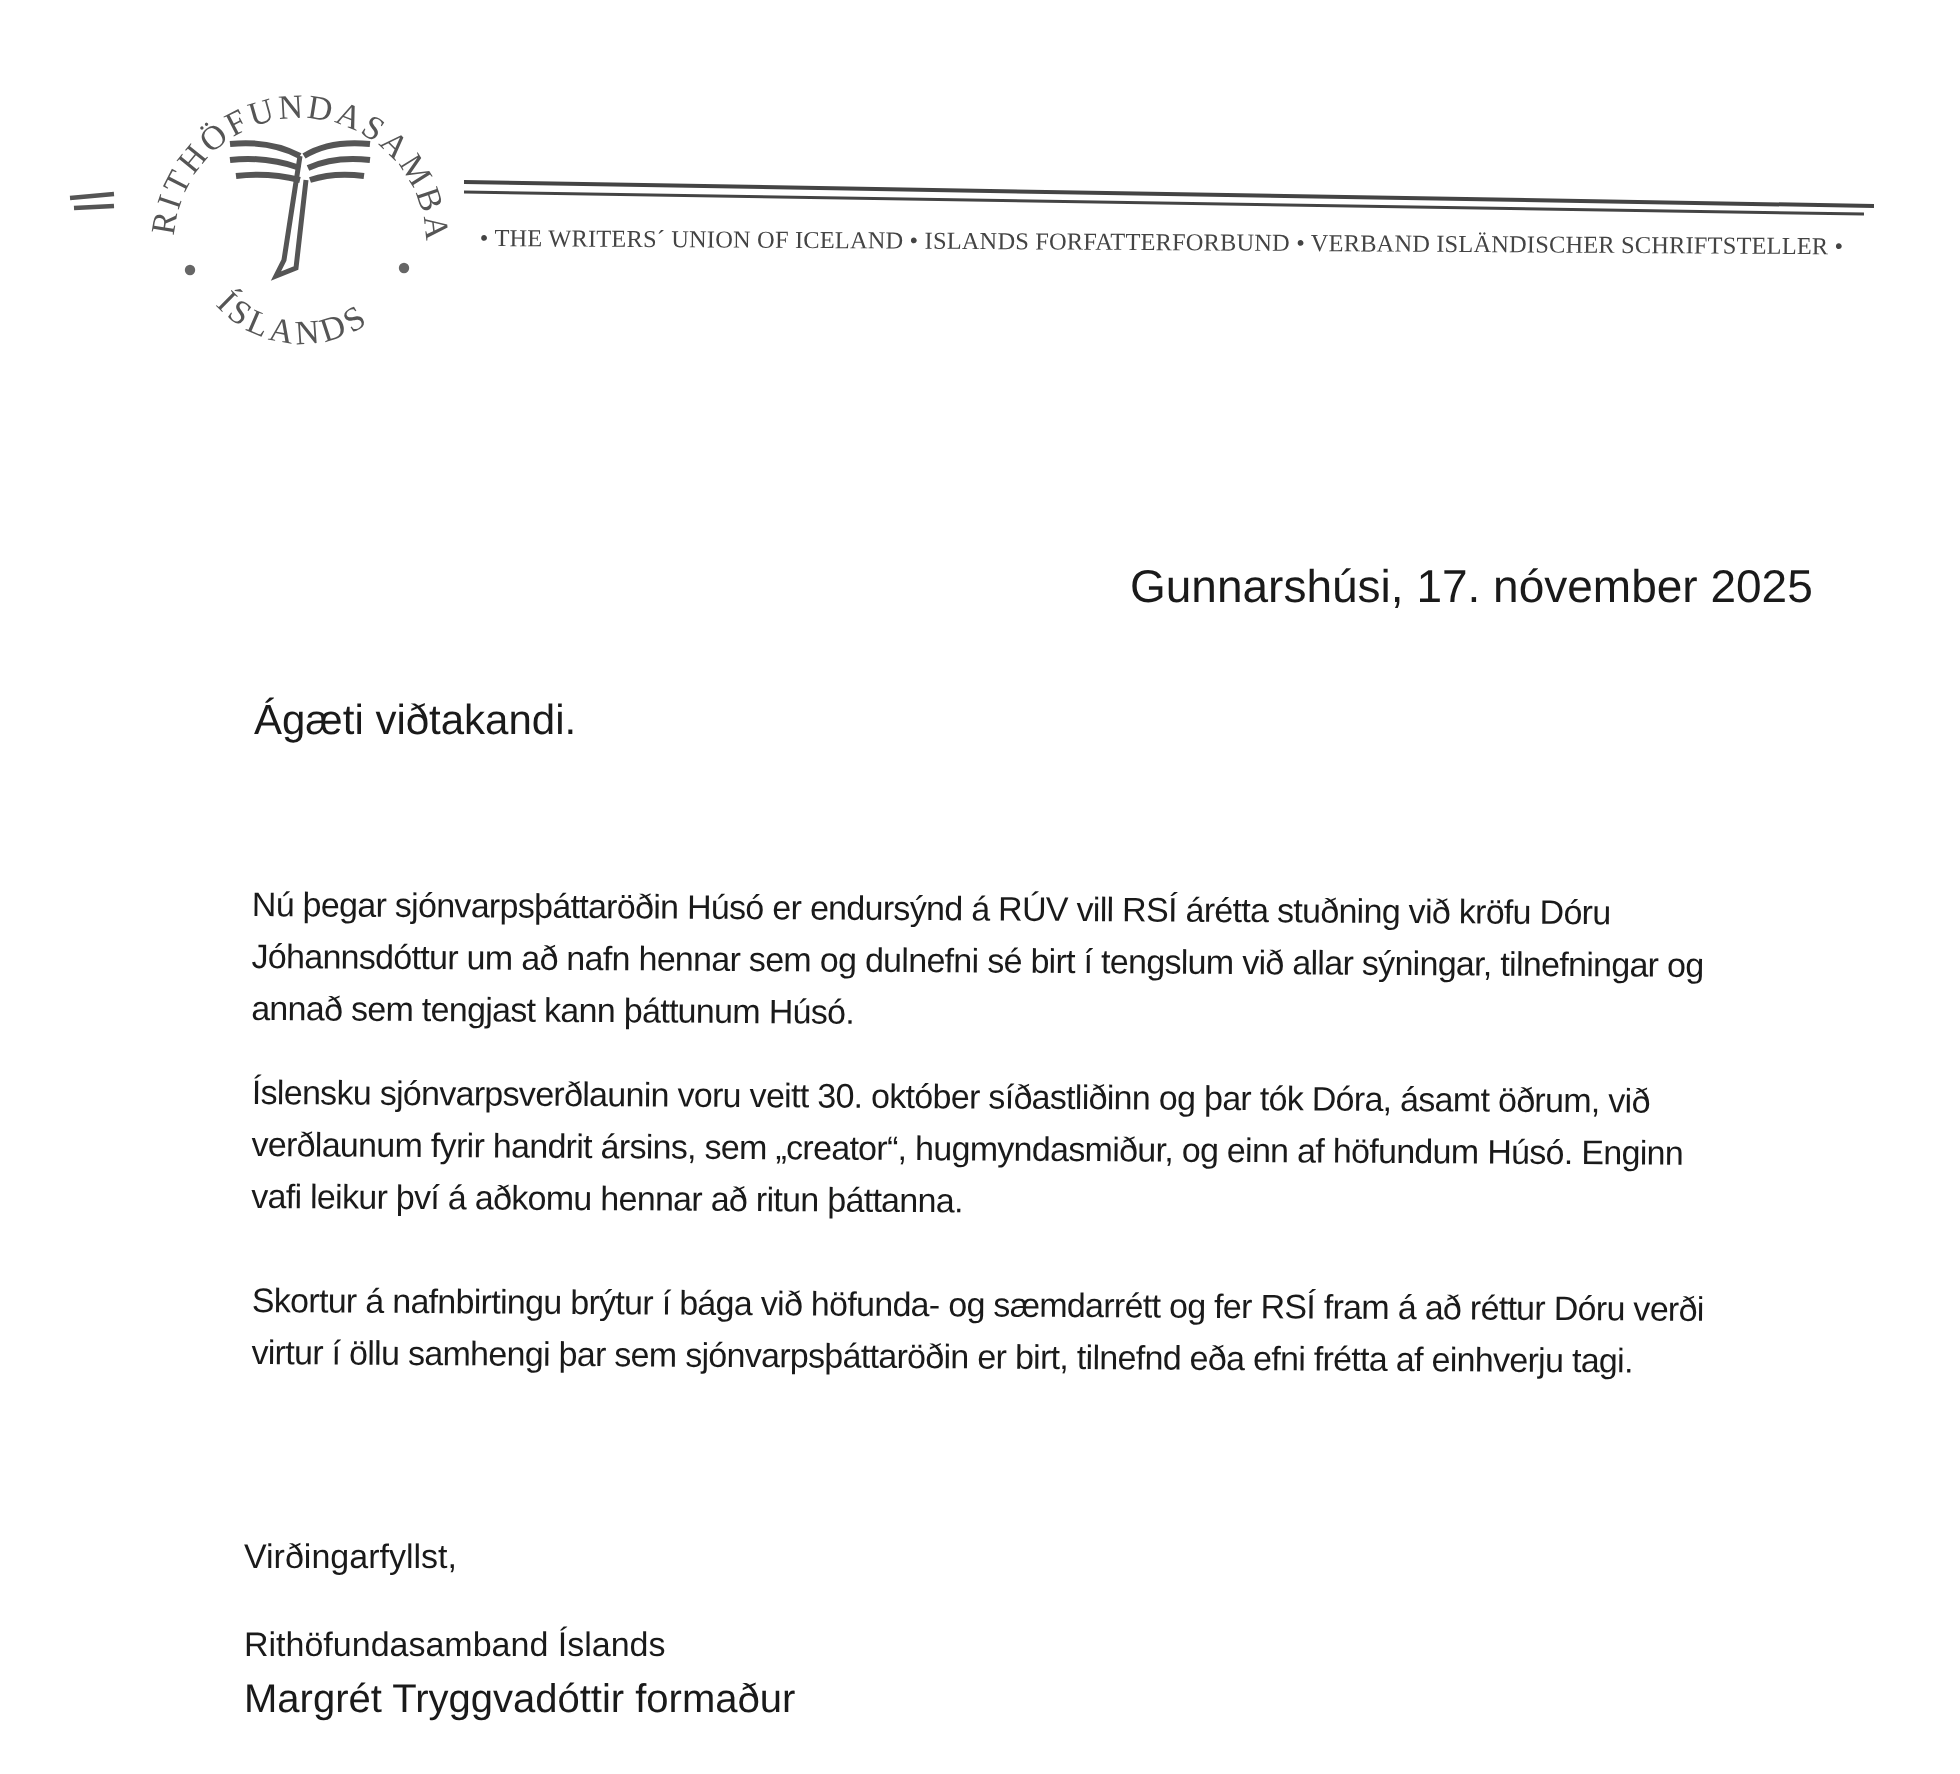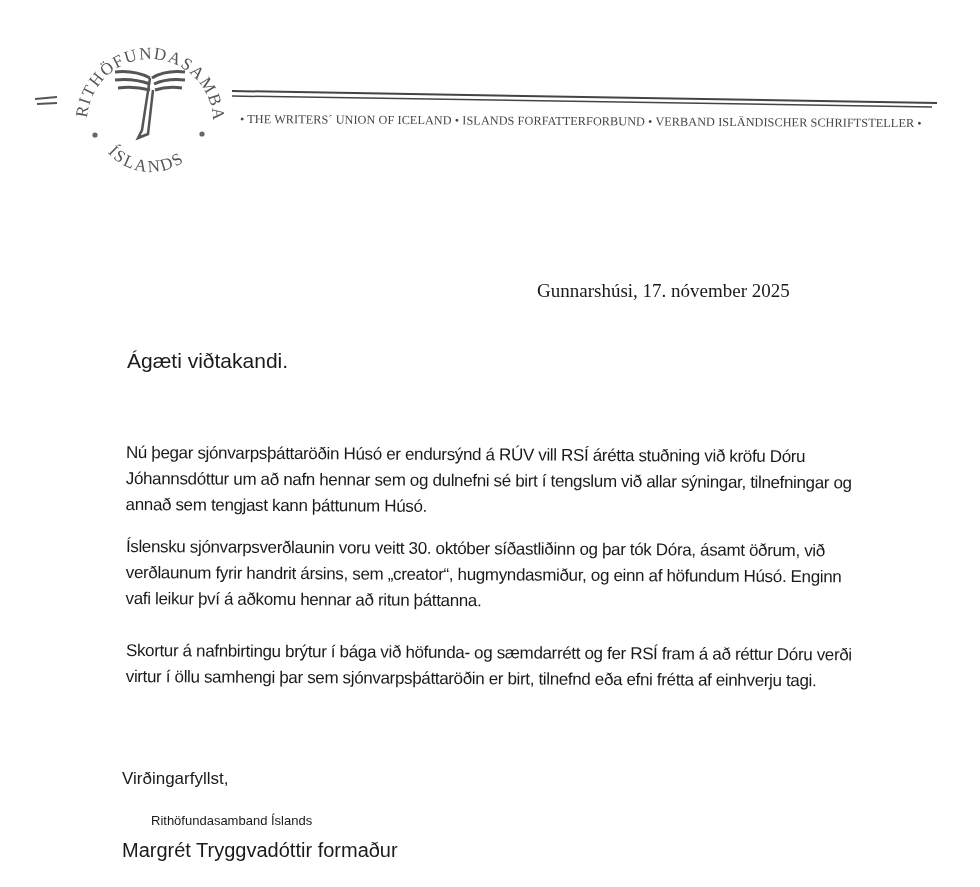--- a/index.html
+++ b/index.html
@@ -7,32 +7,32 @@
     width: 980px; height: 887px; background: #ffffff; position: relative; overflow: hidden;
     font-family: "Liberation Sans", "DejaVu Sans", sans-serif; color: #1a1a1a;
   }
   .seal { position: absolute; left: 30px; top: 10px; width: 210px; height: 175px; }
   .rule-wrap { position: absolute; left: 232px; top: 88px; width: 705px; height: 26px; }
   .tagline {
     position: absolute; left: 240px; top: 112px; width: 690px;
     font-family: "Liberation Serif", "DejaVu Serif", serif; font-size: 12.2px; color: #444;
     letter-spacing: 0.1px; white-space: nowrap; transform: rotate(0.35deg); transform-origin: left top;
   }
-  .date { position: absolute; left: 537px; top: 280px; font-size: 19px; font-family: Liberation Serif, serif; }
+  .date { position: absolute; left: 565px; top: 280px; font-size: 23px; }
   .salutation { position: absolute; left: 127px; top: 349px; font-size: 21px; }
   .para {
     position: absolute; left: 126px; font-size: 17px; line-height: 26px; margin: 0;
     font-family: "Liberation Sans Narrow", "Liberation Sans", sans-serif; letter-spacing: -0.35px;
   }
   .p1 { top: 440px; transform: rotate(0.35deg); transform-origin: left top; width: 740px; }
   .p2 { top: 534px; transform: rotate(0.35deg); transform-origin: left top; width: 740px; }
   .p3 { top: 638px; transform: rotate(0.35deg); transform-origin: left top; width: 740px; }
   .para b { font-weight: normal; }
   .closing { position: absolute; left: 122px; top: 769px; font-size: 17px; text-align: right; }
-  .org { position: absolute; left: 122px; top: 813px; font-size: 13px; margin-left: 29px; }
+  .org { position: absolute; left: 122px; top: 813px; font-size: 17px; }
   .signer { position: absolute; left: 122px; top: 839px; font-size: 20px; }
 </style>
 </head>
 <body>
 
 <svg class="seal" viewBox="0 0 210 175">
   <defs>
     <path id="arcTop" d="M 57 112 A 56 56 0 1 1 183 112"></path>
     <path id="arcBot" d="M 72 135 A 58 58 0 0 0 170 135"></path>
   </defs>

